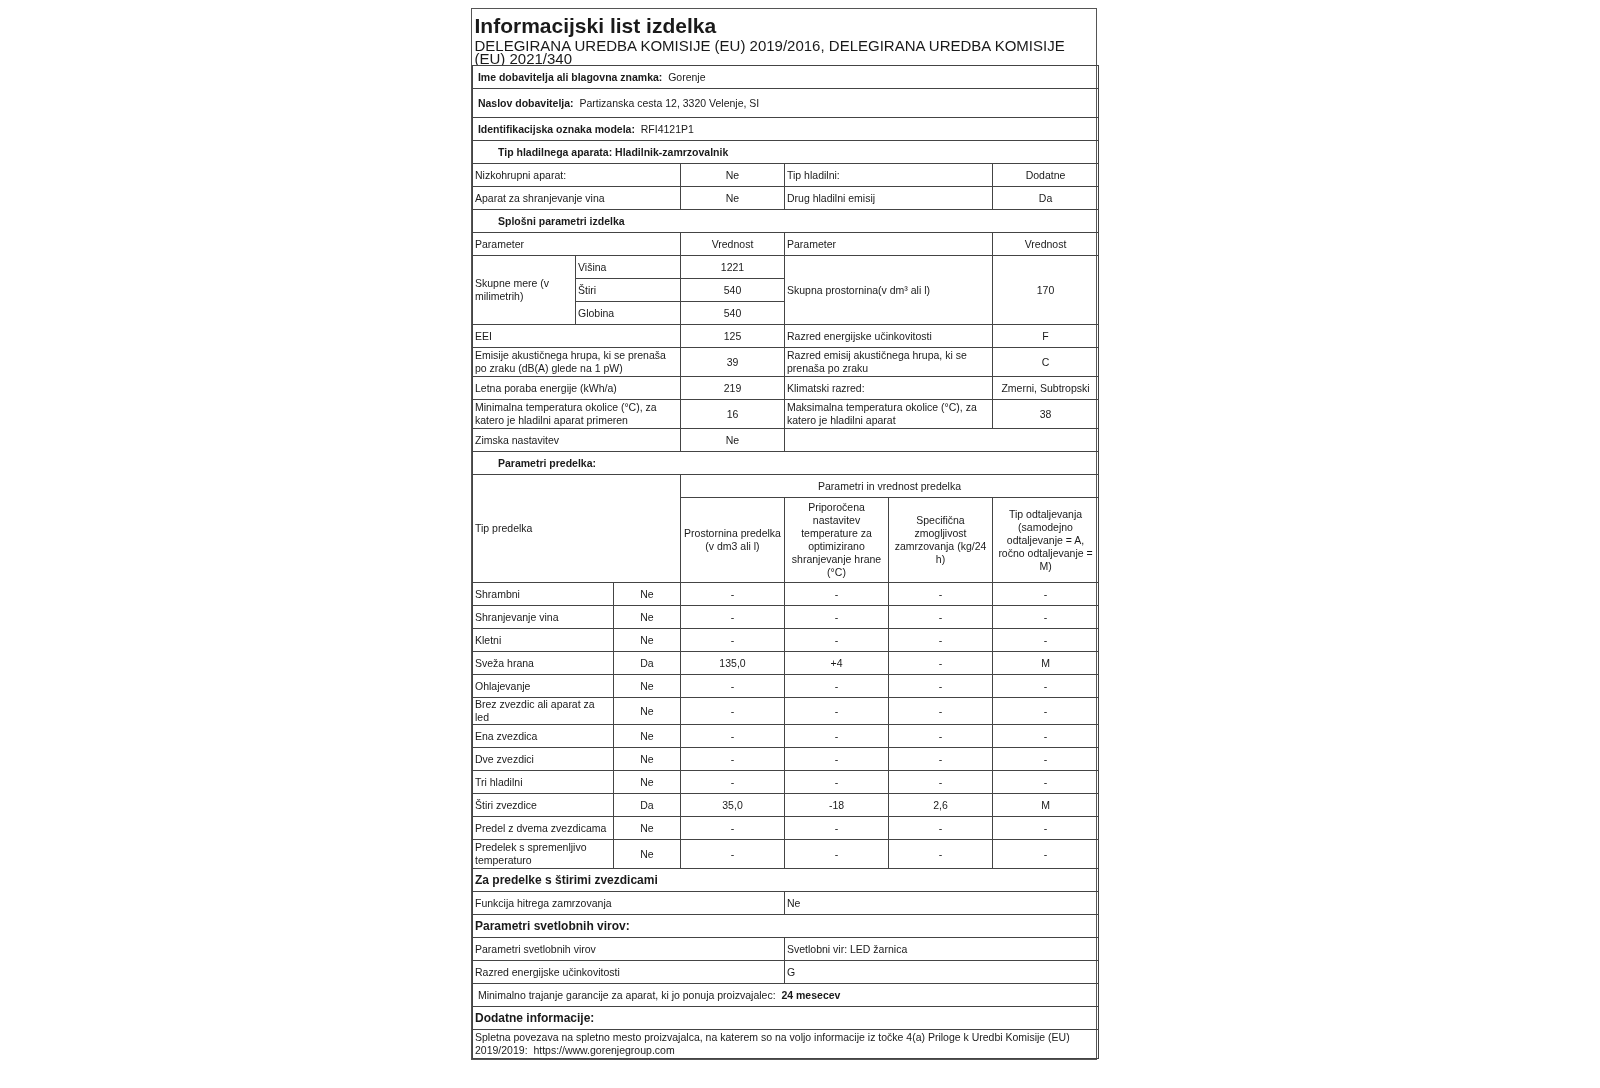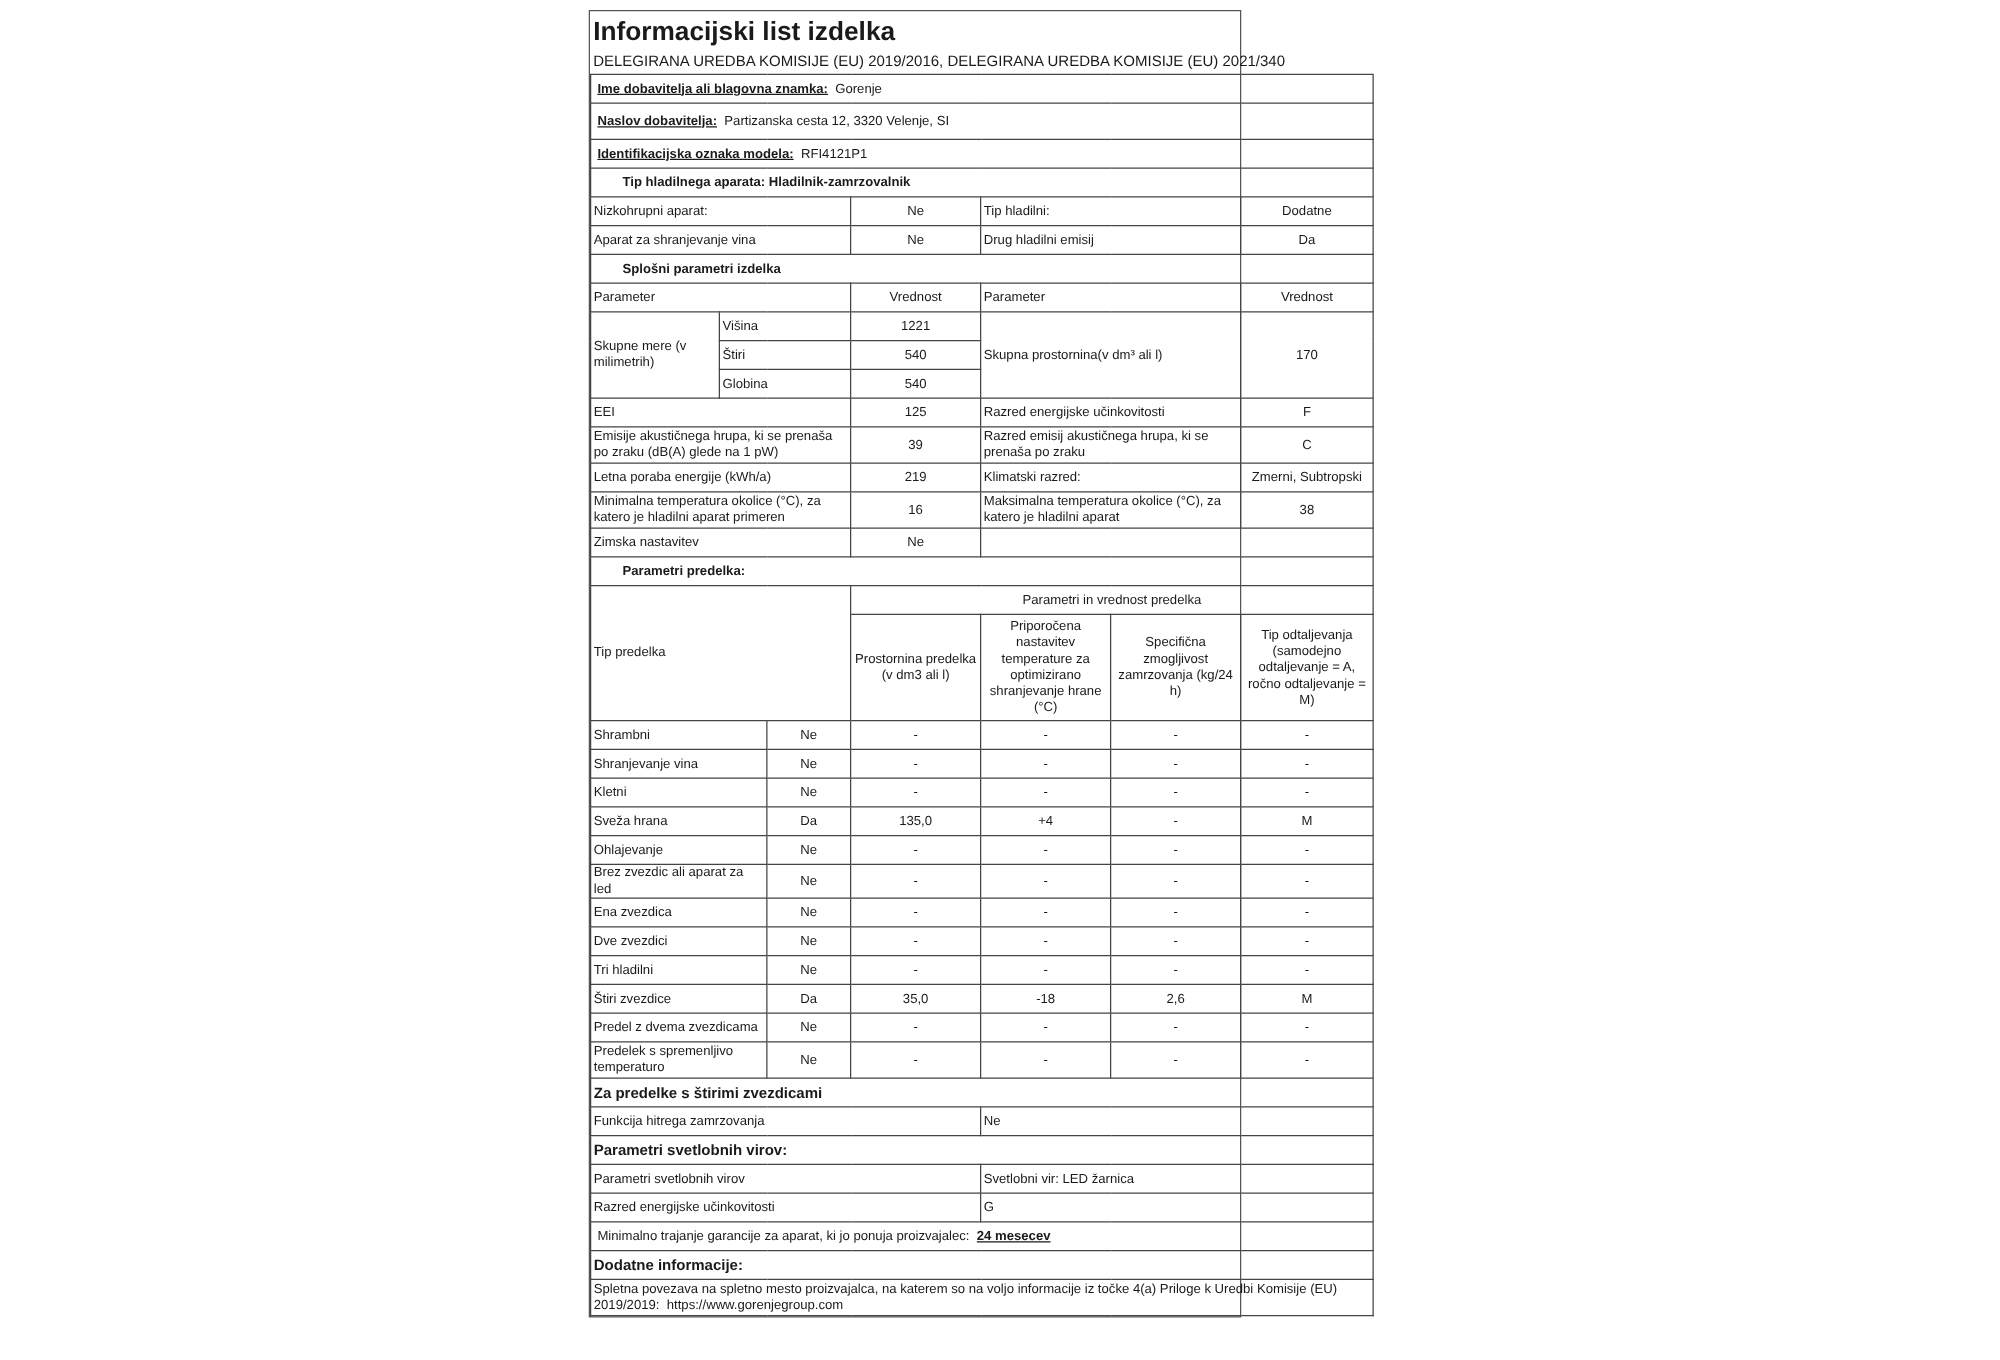--- a/index.html
+++ b/index.html
@@ -1,25 +1,25 @@
 <!DOCTYPE html>
 <html><head>
 <meta charset="utf-8">
 <style>
   html, body { margin:0; padding:0; background:#ffffff; }
   body { width:1600px; height:1088px; position:relative; font-family:"Liberation Sans", sans-serif; color:#1a1a1a; }
-  .sheet { position:absolute; left:471px; top:8px; width:522px; border:1px solid #555; box-sizing:border-box; }
+  .sheet { position:absolute; left:471px; top:8px; width:626px; border:1px solid #555; box-sizing:border-box; }
   table { border-collapse:collapse; width:100%; table-layout:fixed; }
   td { border:1px solid #444; font-size:10.5px; line-height:13px; padding:0 2px; vertical-align:middle; height:22px; overflow:hidden; }
   td.c { text-align:center; }
   .title { font-size:21px; font-weight:bold; line-height:26px; padding:4px 2px 0 2px; border:none; height:auto; }
-  .sub { font-size:12px; border-top:none; border-left:none; border-right:none; height:20px; }
+  .sub { font-size:15px; border-top:none; border-left:none; border-right:none; height:20px; }
   .sec { font-weight:bold; font-size:10.5px;padding-left:25px; }
   .sec-lg { font-weight:bold; font-size:12px;margin-left:20px; }
-  .lbl-b { font-weight:bold;text-decoration:underline; }
+  .lbl-b { font-weight:bold; }
   .rowh22 td { height:22px; }
   .rowh28 td { height:28px; }
   .hdr td { height:84px; }
 </style>
 </head>
 <body>
 
 <div class="sheet">
   <table>
     <colgroup>

